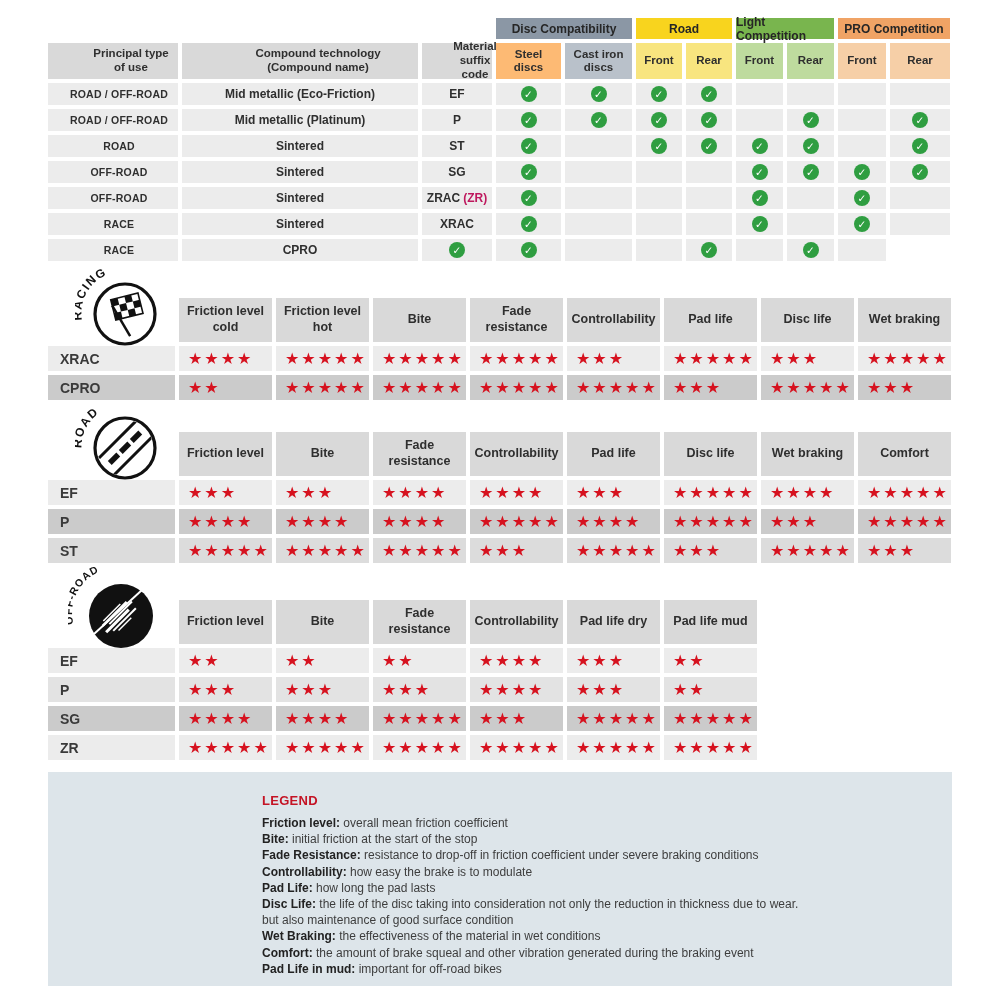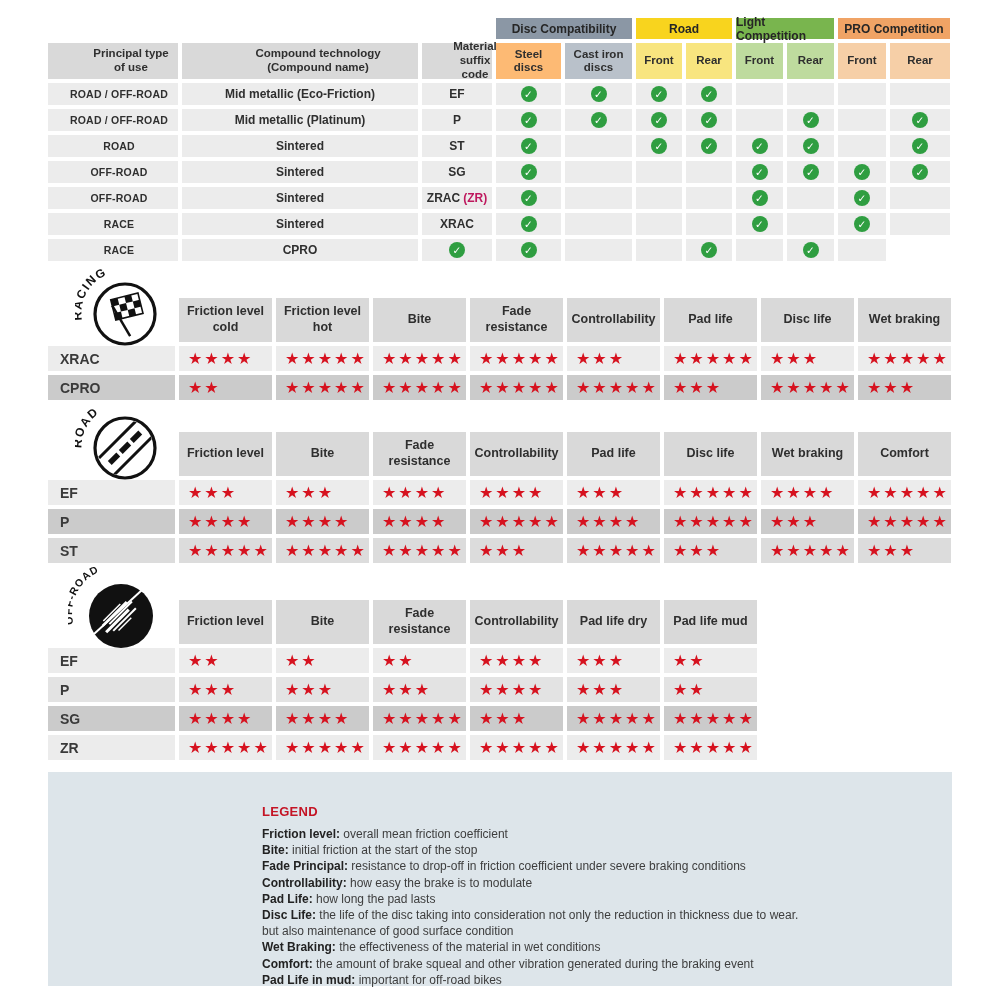--- a/index.html
+++ b/index.html
@@ -49,21 +49,21 @@
   #icon-racing{left:75px;top:262px;width:95px;height:95px;}
   #icon-road{left:75px;top:396px;width:95px;height:95px;}
   #icon-offroad{left:68px;top:560px;width:102px;height:102px;}
   .icon svg{width:100%;height:100%;}
   .arctext{font-family:"Liberation Sans","DejaVu Sans",sans-serif;font-size:12px;
            font-weight:700;letter-spacing:1.5px;fill:#111;}
   .arctext.small{font-size:10.5px;letter-spacing:1px;}
 
   
   .legend{position:absolute;left:48px;top:772px;width:904px;height:214px;background:#dde5ea;}
-  .legend-inner{position:absolute;left:214px;top:32px;}
+  .legend-inner{position:absolute;left:214px;top:21px;}
   .ltitle{color:#c41425;font-weight:700;font-size:13px;margin-bottom:7px;letter-spacing:.3px;}
   .lline{font-size:12px;line-height:16.2px;color:#3d3d3d;}
   .lterm{color:#222;font-weight:700;}
 </style>
 </head>
 <body>
 
 <div id="page">
 
   <div class="compat">
@@ -522,21 +522,21 @@
         <span class="stars">★★★★★</span>
       </div>
     </div>
 
   <div class="legend">
     <div class="legend-inner">
       <div class="ltitle">LEGEND</div>
       <div>
           <div class="lline"><span class="lterm">Friction level:</span> overall mean friction coefficient</div>
           <div class="lline"><span class="lterm">Bite:</span> initial friction at the start of the stop</div>
-          <div class="lline"><span class="lterm">Fade Principal:</span> resistance to drop-off in friction coefficient under severe braking conditions</div>
+          <div class="lline"><span class="lterm">Fade Resistance:</span> resistance to drop-off in friction coefficient under severe braking conditions</div>
           <div class="lline"><span class="lterm">Controllability:</span> how easy the brake is to modulate</div>
           <div class="lline"><span class="lterm">Pad Life:</span> how long the pad lasts</div>
           <div class="lline"><span class="lterm">Disc Life:</span> the life of the disc taking into consideration not only the reduction in thickness due to wear.</div>
           <div class="lline">but also maintenance of good surface condition</div>
           <div class="lline"><span class="lterm">Wet Braking:</span> the effectiveness of the material in wet conditions</div>
           <div class="lline"><span class="lterm">Comfort:</span> the amount of brake squeal and other vibration generated during the braking event</div>
           <div class="lline"><span class="lterm">Pad Life in mud:</span> important for off-road bikes</div>
         </div>
     </div>
   </div>

